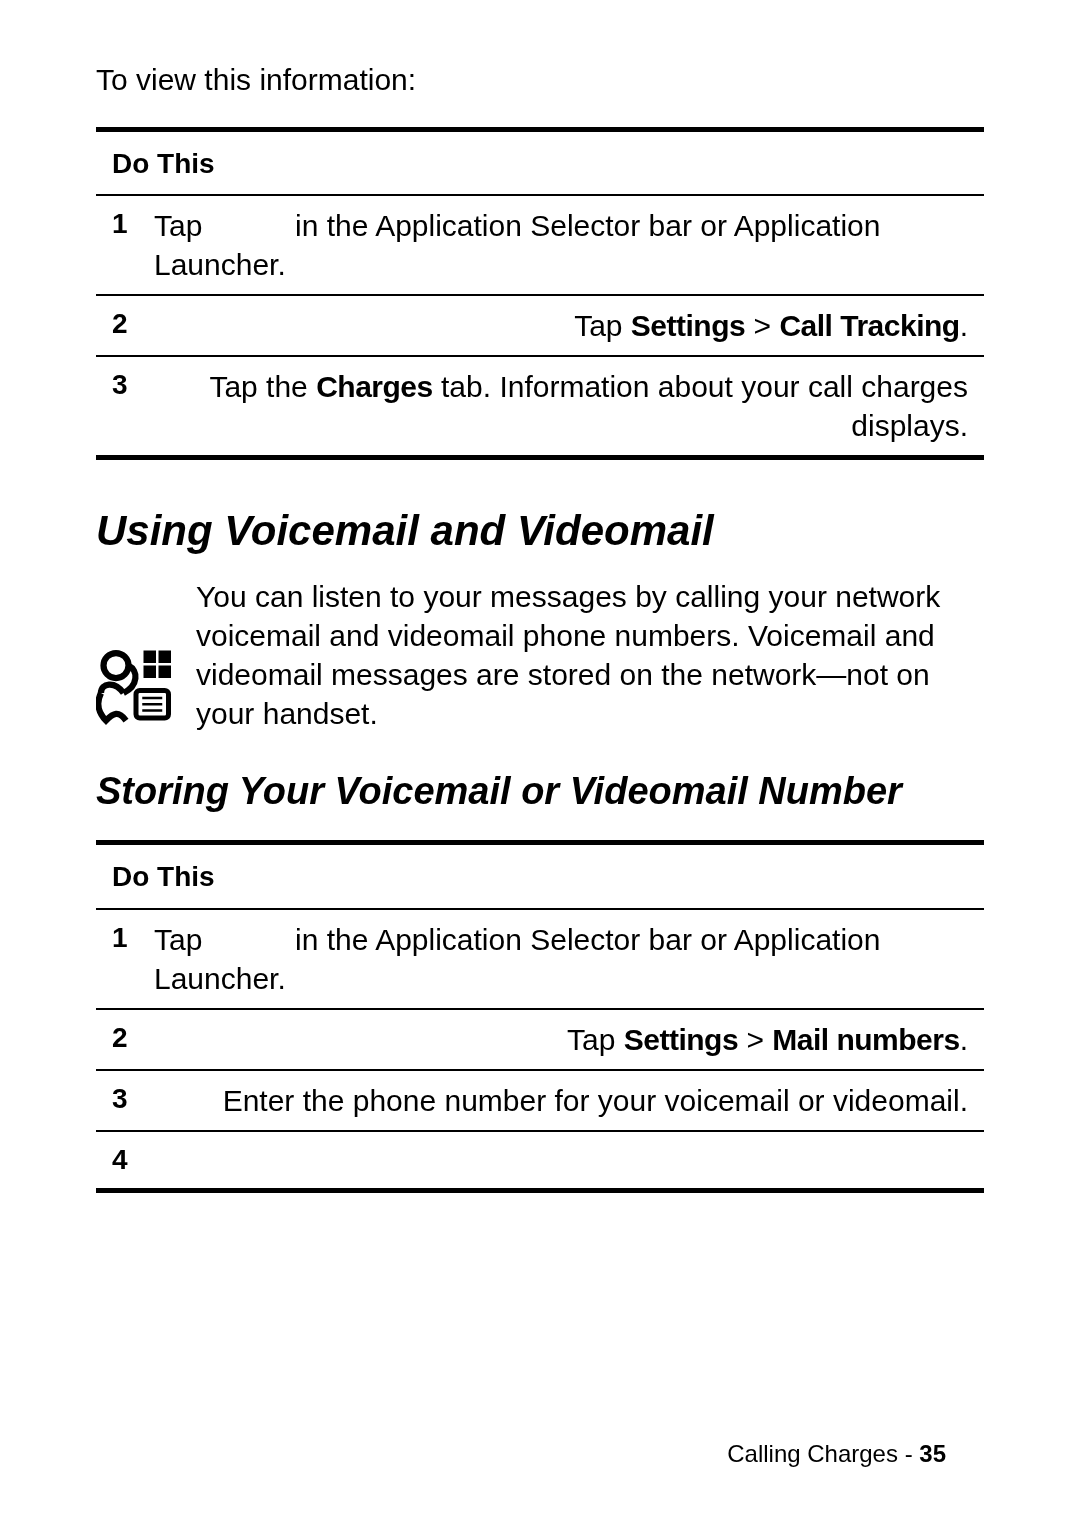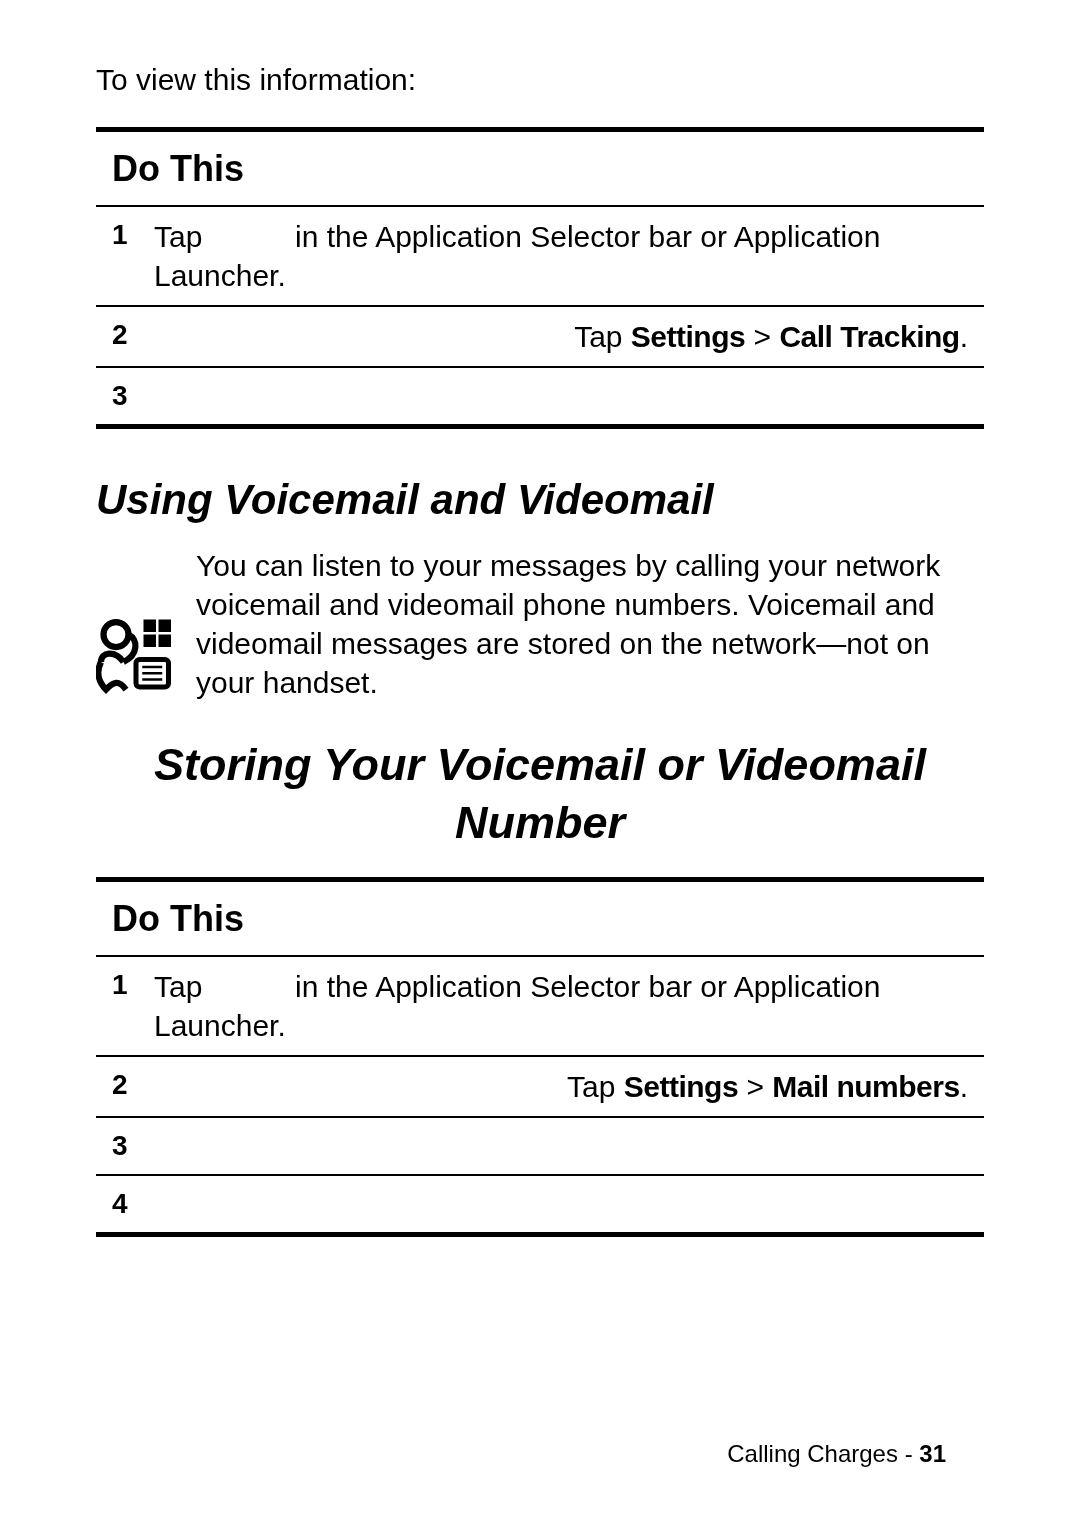--- a/index.html
+++ b/index.html
@@ -23,21 +23,21 @@
   }
   .table {
     border-top: 5px solid #000;
     border-bottom: 5px solid #000;
     margin-bottom: 44px;
   }
   .table-header {
     padding: 14px 16px 12px 16px;
     font-weight: 700;
     border-bottom: 2px solid #000;
-    font-size: 36px;
+    font-size: 28px;
   }
   .row {
     display: flex;
     border-bottom: 2px solid #000;
     padding: 10px 16px 10px 16px;
   }
   .row:last-child {
     border-bottom: none;
   }
   .row-num {
@@ -65,23 +65,22 @@
   }
   h2.heading {
     font-style: italic;
     font-weight: 700;
     font-size: 42px;
     margin: 0 0 18px 0;
   }
   h3.subheading {
     font-style: italic;
     font-weight: 700;
-    font-size: 45px;
+    font-size: 38px;
     margin: 34px 0 24px 0;
-    text-align: center;
   }
   .vm-block {
     display: flex;
     align-items: flex-end;
     gap: 20px;
     margin-bottom: 12px;
   }
   .vm-icon {
     width: 80px;
     flex: 0 0 80px;
@@ -122,20 +121,23 @@
 
     <div class="row">
       <div class="row-num">2</div>
       <div class="row-body">
         <span>Tap </span><span class="cond">Settings</span><span> &gt; </span><span class="cond">Call Tracking</span><span>.</span>
       </div>
     </div>
 
     <div class="row">
       <div class="row-num">3</div>
+      <div class="row-body">
+        <span>Tap the </span><span class="cond">Charges</span><span> tab. Information about your call charges displays.</span>
+      </div>
     </div>
   </div>
 
   <h2 class="heading">Using Voicemail and Videomail</h2>
 
   <div class="vm-block">
     <div class="vm-icon">
       <svg viewBox="0 0 64 64" width="80" height="90">
         <rect x="38" y="2" width="10" height="10" fill="#000"></rect>
         <rect x="50" y="2" width="10" height="10" fill="#000"></rect>
@@ -170,24 +172,25 @@
 
     <div class="row">
       <div class="row-num">2</div>
       <div class="row-body">
         <span>Tap </span><span class="cond">Settings</span><span> &gt; </span><span class="cond">Mail numbers</span><span>.</span>
       </div>
     </div>
 
     <div class="row">
       <div class="row-num">3</div>
+      <div class="row-body">Enter the phone number for your voicemail or videomail.</div>
     </div>
 
     <div class="row">
       <div class="row-num">4</div>
     </div>
   </div>
 
   <div class="footer">
-    <span>Calling Charges</span><span> - </span><b>31</b>
+    <span>Calling Charges</span><span> - </span><b>35</b>
   </div>
 
 </div>
 
 </body></html>

